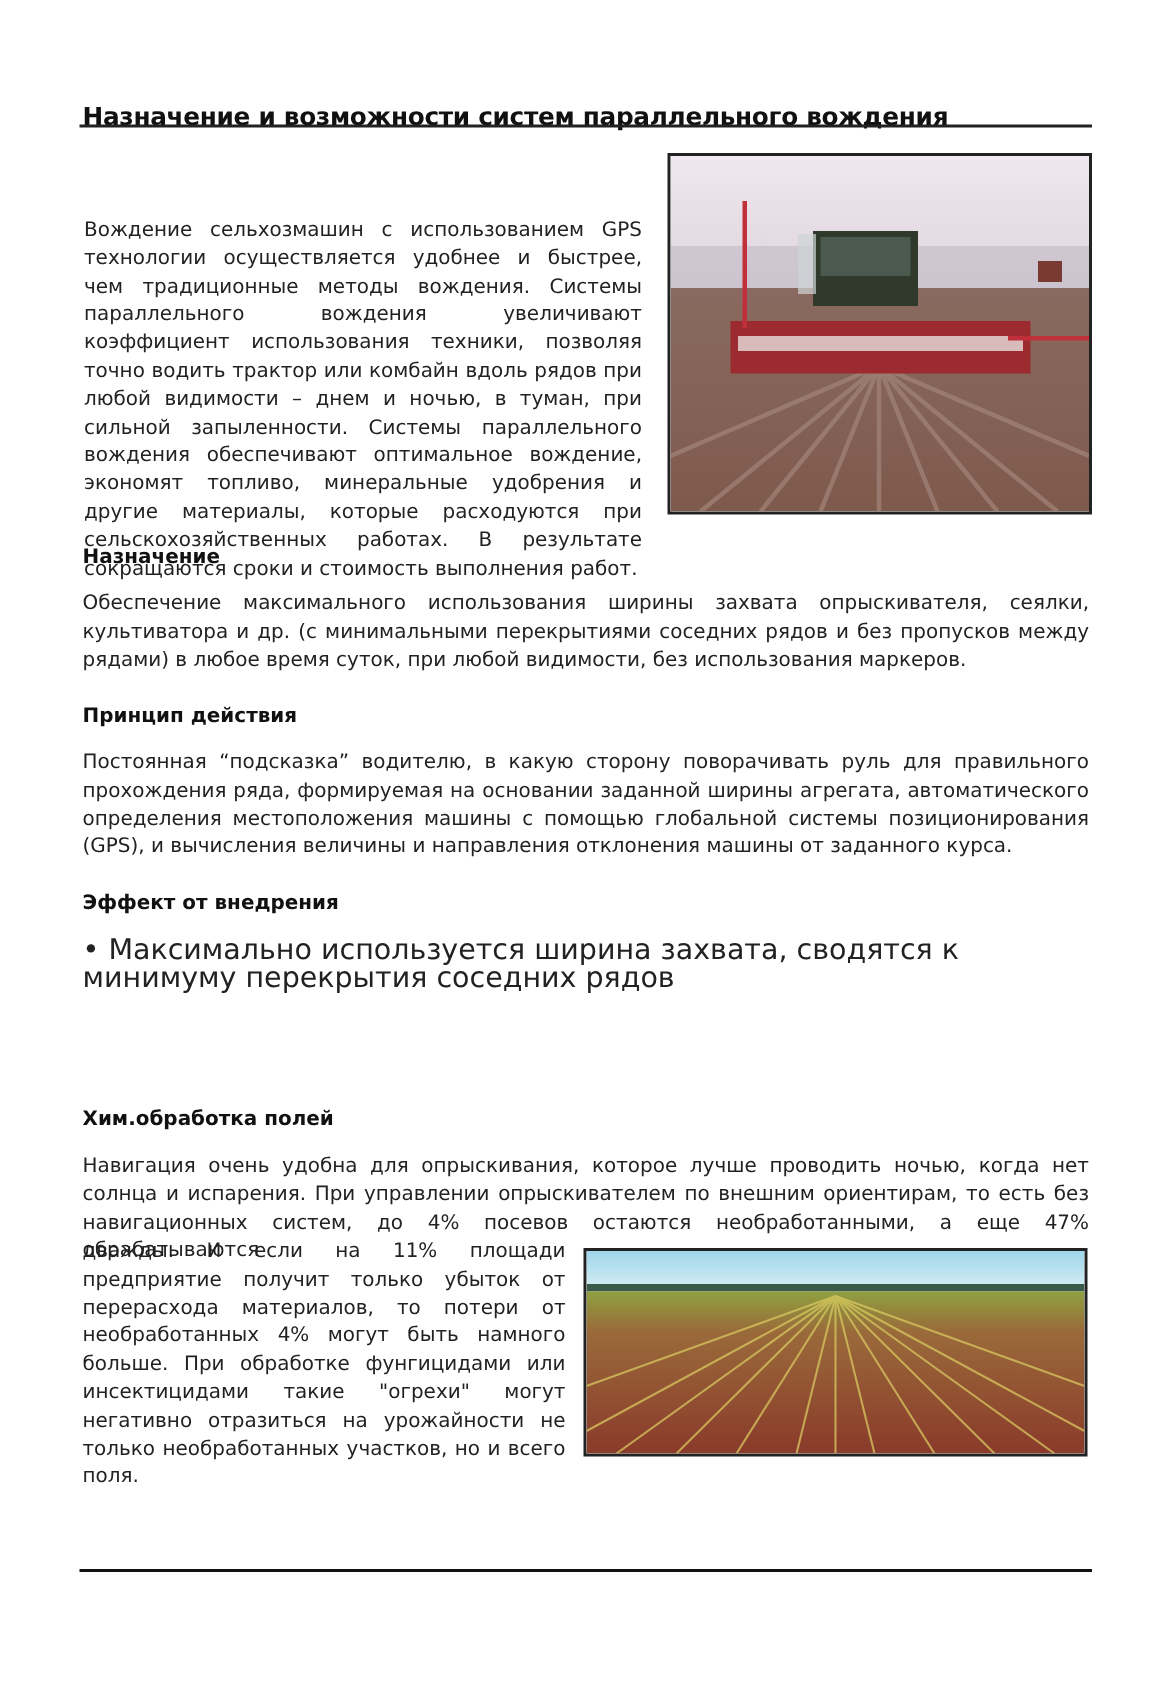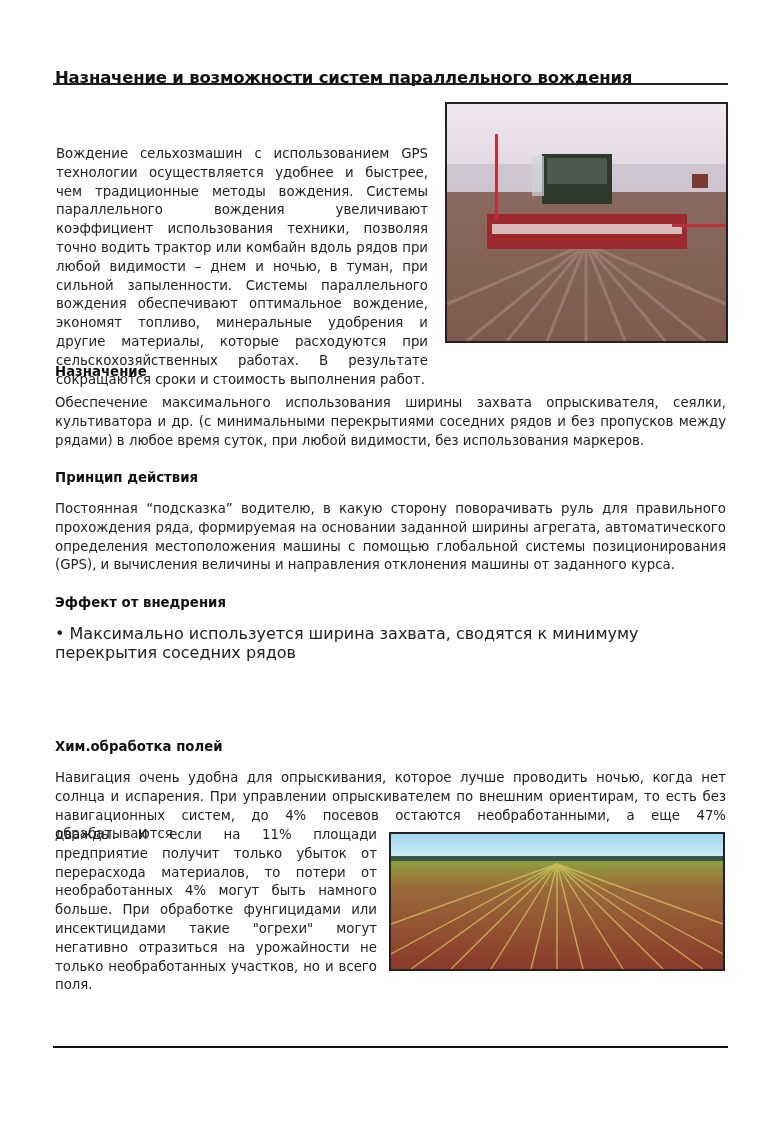--- a/index.html
+++ b/index.html
@@ -8,21 +8,21 @@
   .page { position: absolute; left: 55px; top: 0; width: 671px; }
   .title { position: absolute; left: 0; top: 57px; font-size: 16.5px; font-weight: bold;
            letter-spacing: -0.2px; color: #111; white-space: nowrap; text-align: center; }
   .title-rule { position: absolute; left: -2px; top: 83px; width: 675px; height: 2px; background: #222; }
   .p { font-size: 13.3px; line-height: 18.8px; text-align: justify; margin: 0; color: #222; }
   .intro { position: absolute; left: 1px; top: 100px; width: 372px; margin-top: 45px; }
   .img1 { position: absolute; left: 390px; top: 102px; width: 279px; height: 237px;
           border: 2px solid #222; overflow: hidden; }
   .h { position: absolute; left: 0; font-size: 13.3px; font-weight: bold; color: #111; margin: 0; }
   .block { position: absolute; left: 0; width: 671px; }
-  ul.bul { list-style: none; margin: 0; padding: 0; font-size: 16px; line-height: 19.2px; color: #222; }
+  ul.bul { list-style: none; margin: 0; padding: 0; font-size: 19px; line-height: 19.2px; color: #222; }
   ul.bul li::before { content: "\2022\00a0"; }
   .chem-left { position: absolute; left: 0; top: 826px; width: 322px; }
   .img2 { position: absolute; left: 334px; top: 832px; width: 332px; height: 135px;
           border: 2px solid #222; overflow: hidden; }
   .bottom-rule { position: absolute; left: -2px; top: 1046px; width: 675px; height: 2px; background: #111; }
 </style>
 </head>
 <body>
 
 <div class="page">

